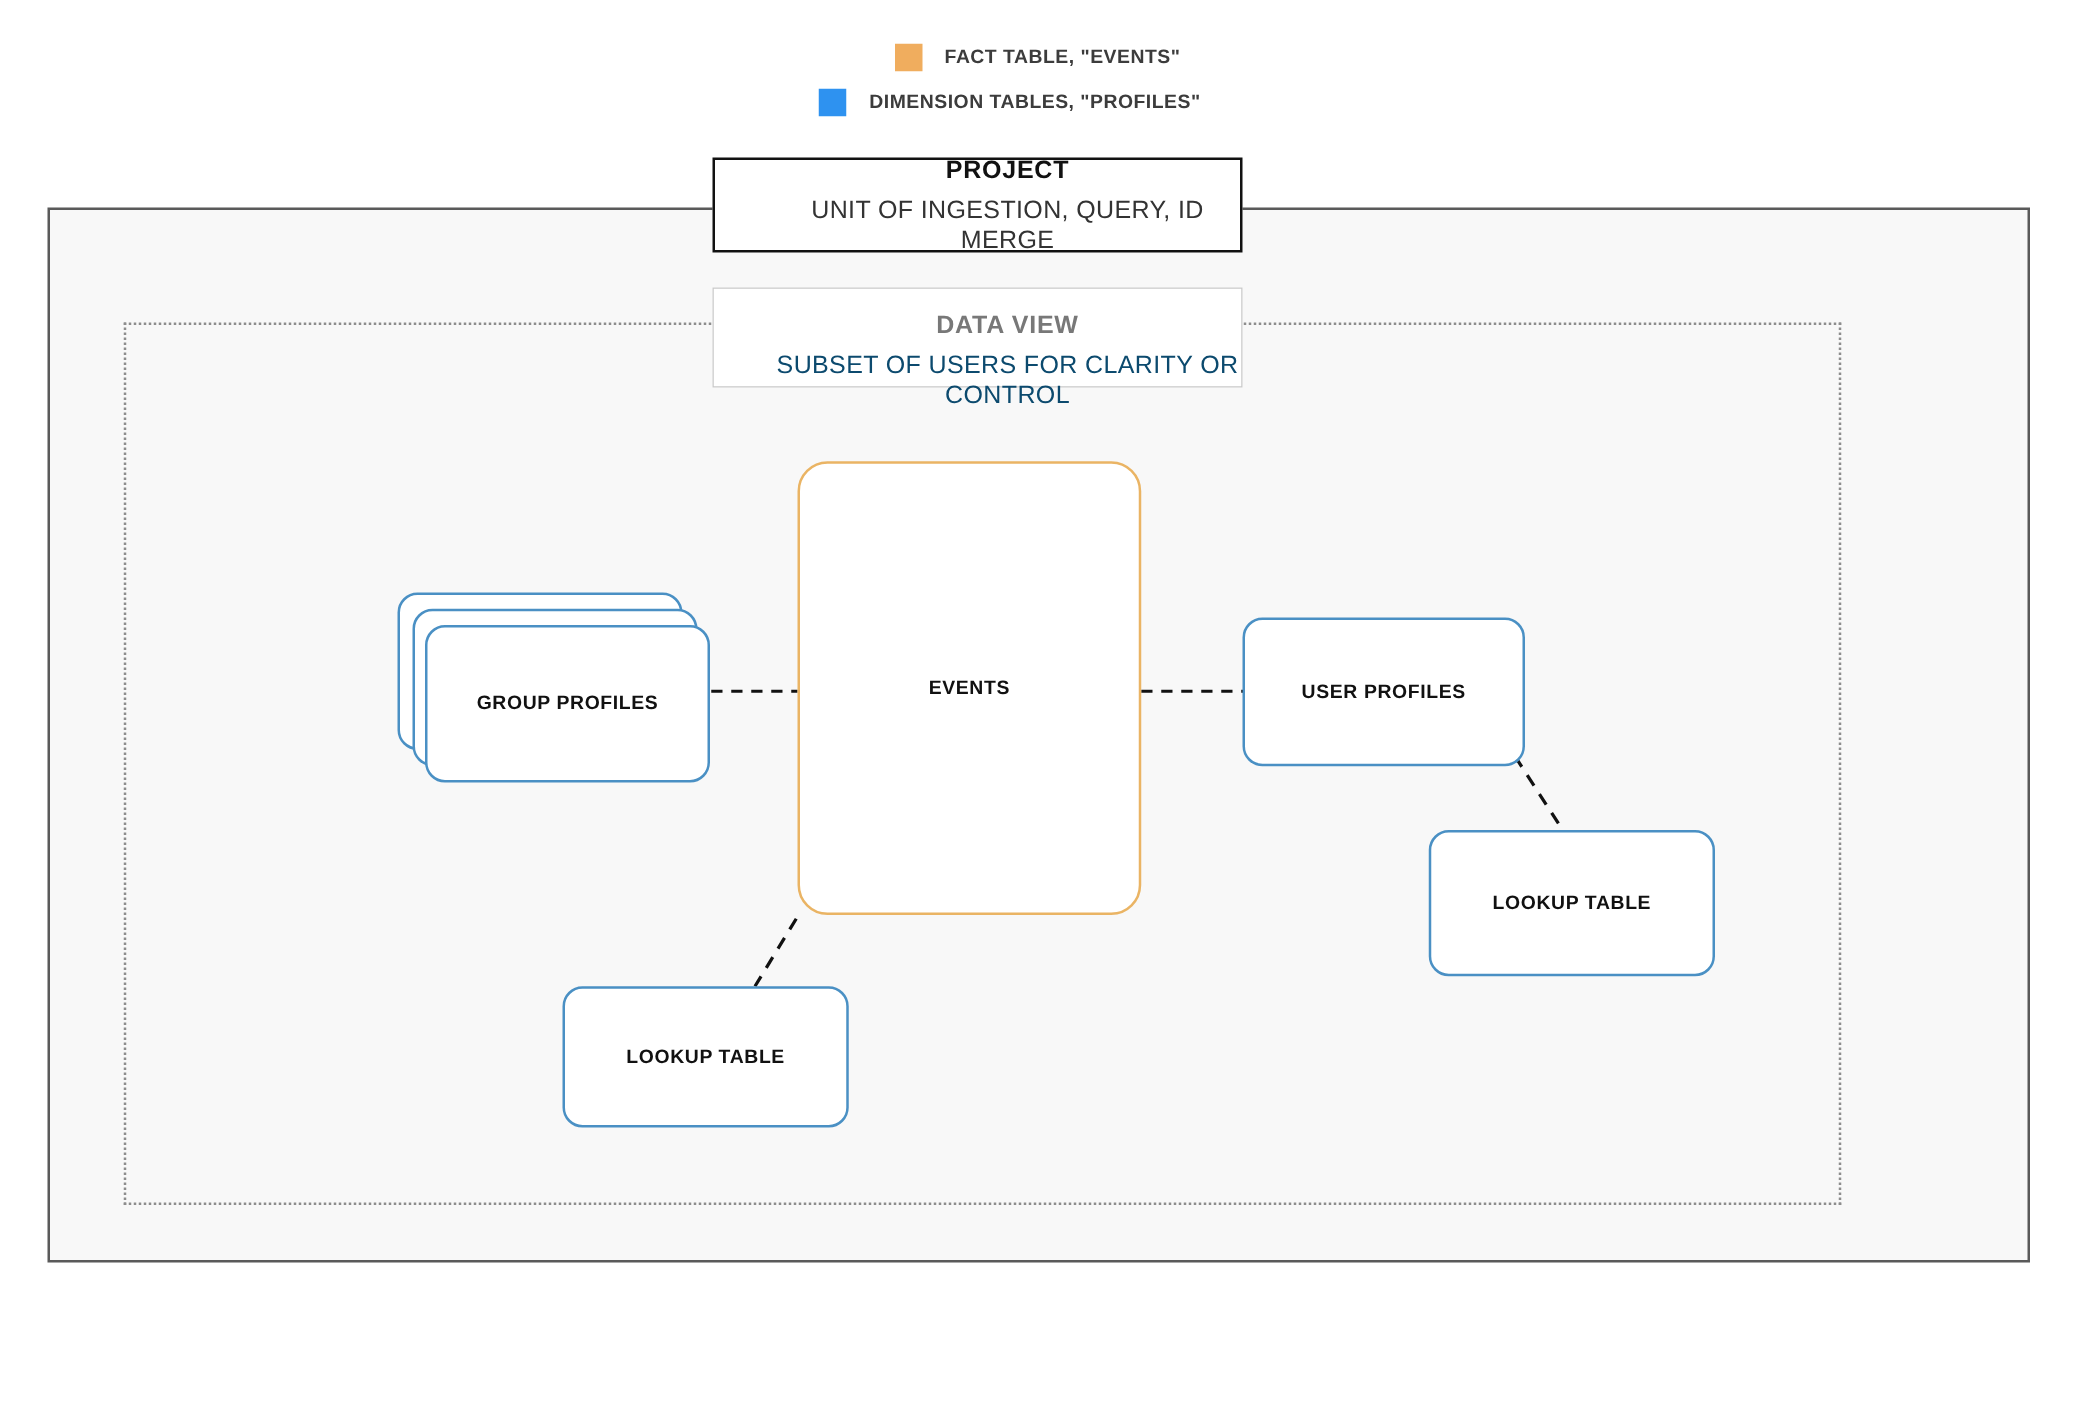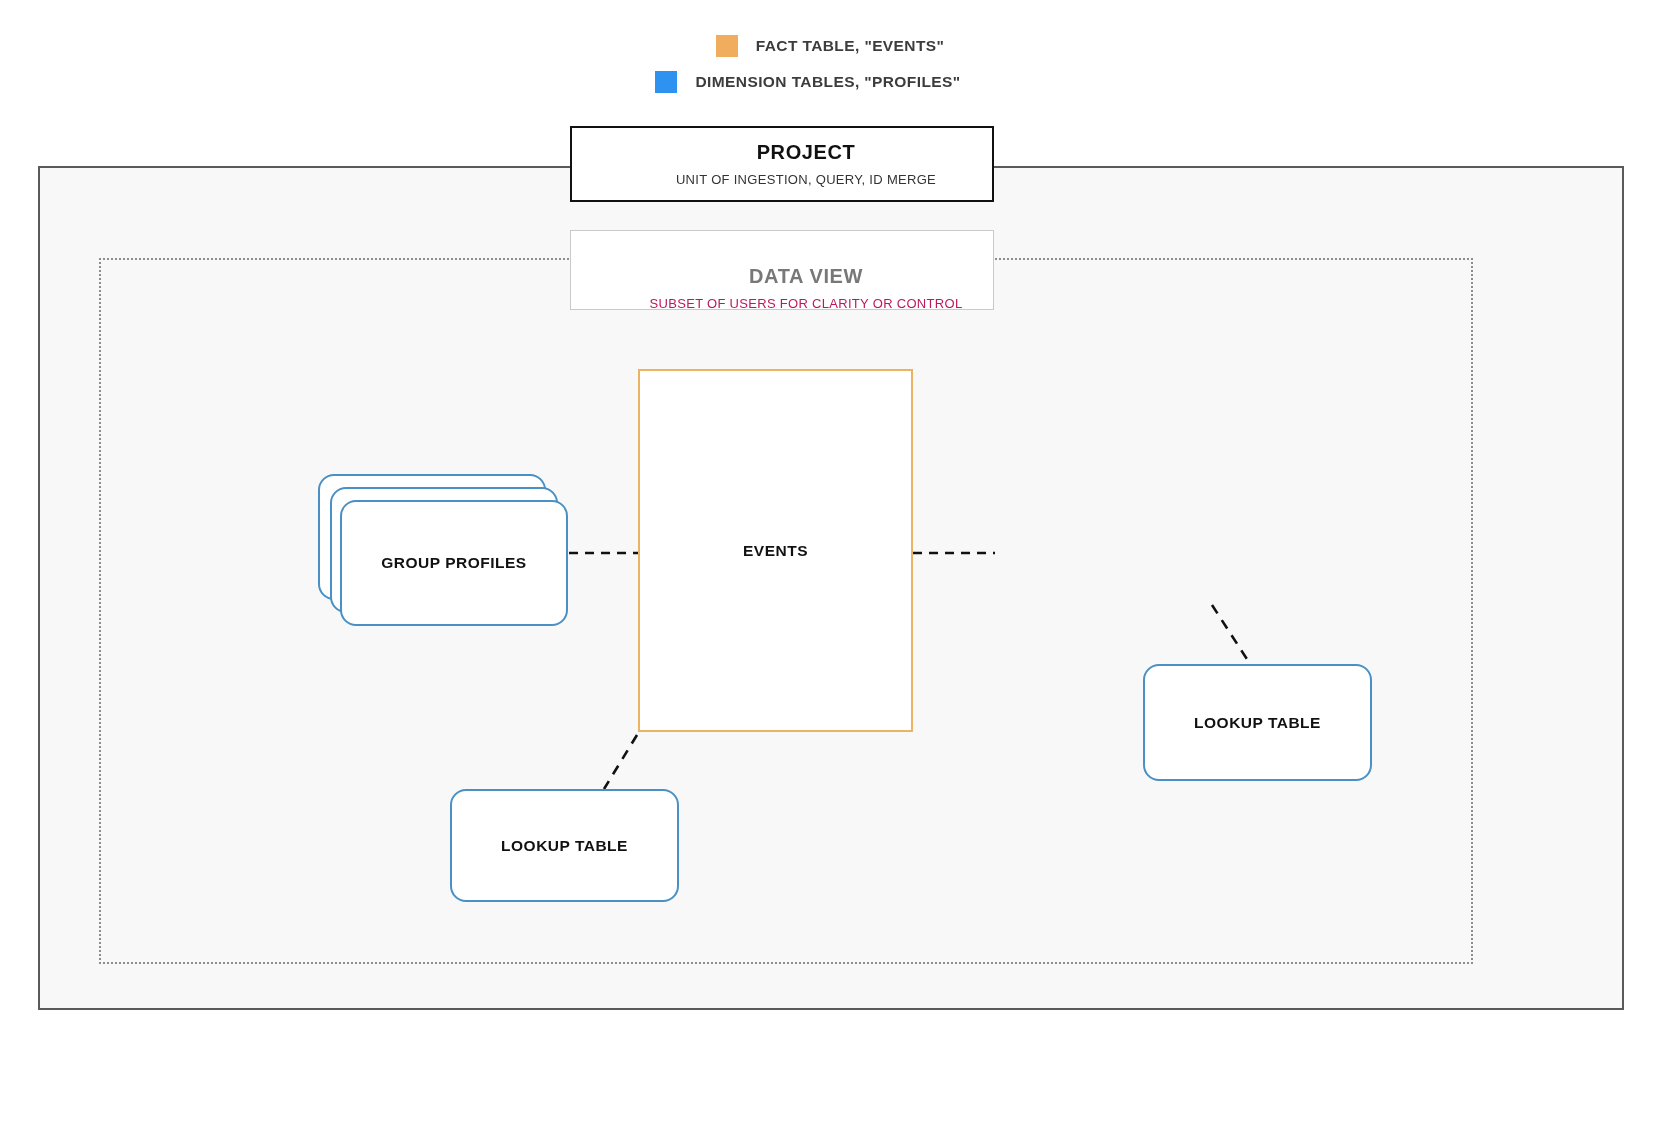--- a/index.html
+++ b/index.html
@@ -86,21 +86,21 @@
     justify-content: center;
     padding-left: 48px;
   }
   .hdr-title {
     font-size: 20px;
     font-weight: bold;
     letter-spacing: 0.6px;
     line-height: 1.2;
   }
   .hdr-sub {
-    font-size: 13px;
+    font-size: 20px;
     letter-spacing: 0.3px;
     line-height: 1.2;
     margin-top: 8px;
   }
 
   .project-card {
     left: 570px;
     top: 126px;
     width: 424px;
     height: 76px;
@@ -110,30 +110,31 @@
   .project-card .hdr-sub   { color: #333333; }
 
   .dataview-card {
     left: 570px;
     top: 230px;
     width: 424px;
     height: 80px;
     border: 1.5px solid #c9c9c9;
   }
   .dataview-card .hdr-title { color: #787878; margin-top: 36px; }
-  .dataview-card .hdr-sub   { color: #be185d; }
+  .dataview-card .hdr-sub   { color: #0c4a6e; }
 
   
   .node {
     position: absolute;
     box-sizing: border-box;
     background: #ffffff;
     display: flex;
     align-items: center;
     justify-content: center;
+    border-radius: 24px;
   }
   .node-label {
     font-size: 15.5px;
     font-weight: bold;
     letter-spacing: 0.5px;
     color: #111111;
     text-align: center;
   }
 
   .events-box {
@@ -223,20 +224,23 @@
   <div class="node events-box">
     <span class="node-label">EVENTS</span>
   </div>
 
   <div class="stack-card stack-c1"></div>
   <div class="stack-card stack-c2"></div>
   <div class="node profile-box stack-c3">
     <span class="node-label">GROUP PROFILES</span>
   </div>
 
+  <div class="node profile-box user-profiles-box">
+    <span class="node-label">USER PROFILES</span>
+  </div>
 
   <div class="node profile-box lookup-right-box">
     <span class="node-label">LOOKUP TABLE</span>
   </div>
 
   <div class="node profile-box lookup-left-box">
     <span class="node-label">LOOKUP TABLE</span>
   </div>
 
 </div>

